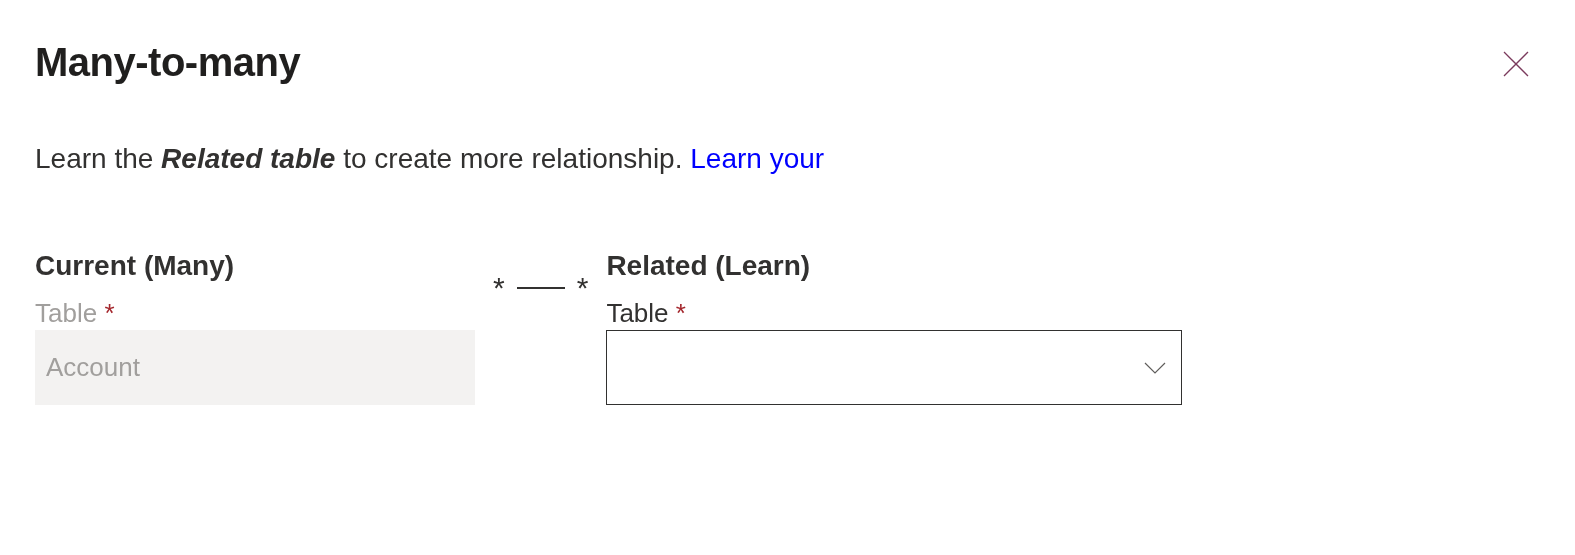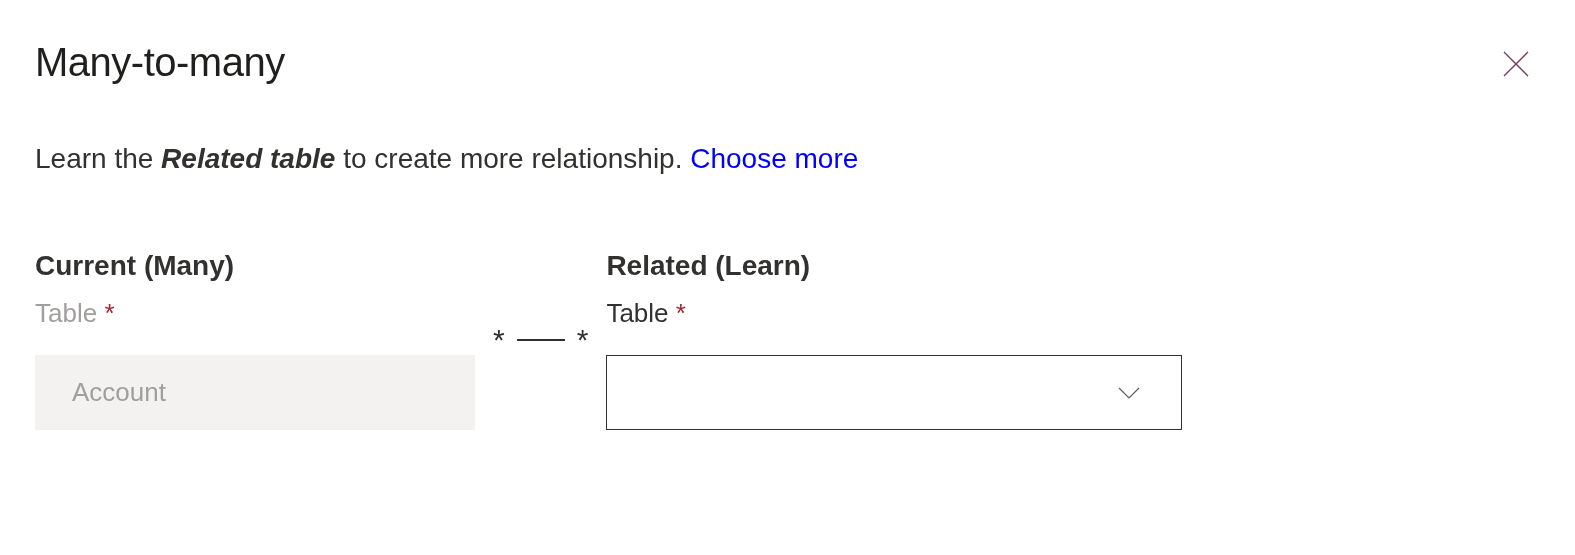--- a/index.html
+++ b/index.html
@@ -14,21 +14,21 @@
       width: 1575px;
       color: #323130;
     }
     .header-row {
       display: flex;
       justify-content: space-between;
       align-items: flex-start;
     }
     .title {
       font-size: 40px;
-      font-weight: 400;
+      font-weight: 700;
       color: #201f1e;
       letter-spacing: -0.5px;
     }
     .close-btn {
       background: none;
       border: none;
       cursor: pointer;
       padding: 8px;
       color: #8b2d57;
       display: flex;
@@ -50,54 +50,54 @@
     .description .bold {
       font-weight: 600;
       font-style: italic;
     }
     .learn-link {
       color: #0000ff;
       text-decoration: none;
     }
     .form-row {
       display: flex;
-      align-items: center;
+      align-items: flex-start;
       margin-top: 75px;
       gap: 0;
     }
     .form-col {
       display: flex;
       flex-direction: column;
     }
     .section-heading {
       font-size: 28px;
       font-weight: 600;
       color: #323130;
       margin-bottom: 16px;
     }
     .field-label {
       font-size: 26px;
-      margin-bottom: 26px;
+      margin-bottom: 1px;
       font-weight: 400;
     }
     .field-label.disabled {
       color: #a19f9d;
     }
     .field-label.enabled {
       color: #323130;
     }
     .required {
       color: #a4262c;
     }
     .input-box {
       height: 75px;
       border: 1px solid #323130;
       display: flex;
       align-items: center;
-      padding: 0 36px;
+      padding: 0 10px;
       font-size: 26px;
       background: #ffffff;
       width: 576px;
       position: relative;
     }
     .input-box.readonly {
       background: #f3f2f1;
       border: 1px solid #f3f2f1;
       color: #a19f9d;
       width: 440px;
@@ -139,21 +139,21 @@
   <h1 class="title">Many-to-many</h1>
   <button class="close-btn">
     <svg viewBox="0 0 32 32" fill="none">
       <line x1="4" y1="4" x2="28" y2="28"></line>
       <line x1="28" y1="4" x2="4" y2="28"></line>
     </svg>
   </button>
 </div>
 
 <p class="description">
-  <span>Learn the </span><span class="bold">Related table</span><span> to create more relationship. </span><a href="#" class="learn-link">Choose more</a>
+  <span>Learn the </span><span class="bold">Related table</span><span> to create more relationship. </span><a href="#" class="learn-link">Learn your</a>
 </p>
 
 <div class="form-row">
 
   <div class="form-col">
     <div class="section-heading">Current (Many)</div>
     <div class="field-label disabled">
       <span>Table</span>
       <span class="required">*</span>
     </div>

